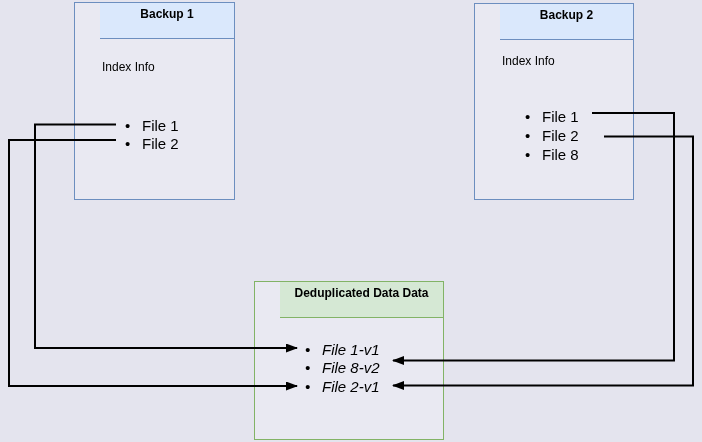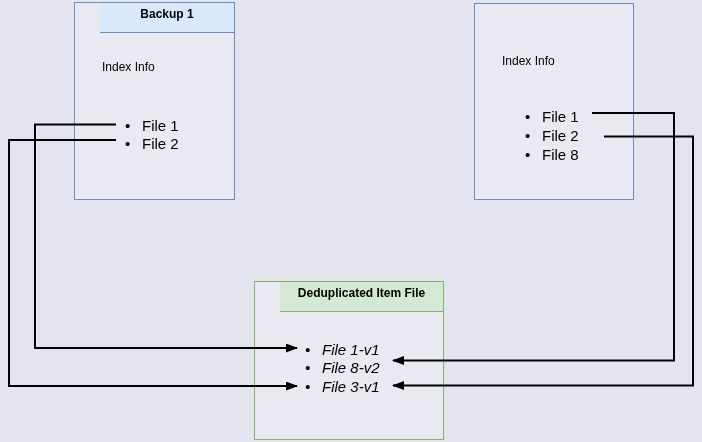--- a/index.html
+++ b/index.html
@@ -17,21 +17,21 @@
     color: var(--text, #000000);
   }
   .box {
     position: absolute;
     background: var(--box-body, #e9e9f2);
     box-sizing: border-box;
   }
   .box.blue  { border: 1px solid var(--blue-border, #6c8ebf); }
   .box.green { border: 1px solid var(--green-border, #82b366); }
   .box-header {
-    height: 30px;
+    height: 36px;
     line-height: 22px;
     text-align: center;
     font-weight: bold;
     font-size: 12px;
     box-sizing: border-box;
     margin-left: 25px;
   }
   .blue .box-header {
     background: var(--blue-fill, #dae8fc);
     border-bottom: 1px solid var(--blue-border, #6c8ebf);
@@ -99,34 +99,35 @@
   <div class="box blue" id="backup1-box">
     <div class="box-header">Backup 1</div>
     <div class="subtitle">Index Info</div>
     <ul class="file-list">
       <li>File 1</li>
       <li>File 2</li>
     </ul>
   </div>
 
   <div class="box blue" id="backup2-box">
+    <div class="box-header">Backup 2</div>
     <div class="subtitle">Index Info</div>
     <ul class="file-list">
       <li>File 1</li>
       <li>File 2</li>
       <li>File 8</li>
     </ul>
   </div>
 
   <div class="box green" id="dedup-box">
-    <div class="box-header">Deduplicated Item File</div>
+    <div class="box-header">Deduplicated Data Data</div>
     <ul class="file-list">
       <li>File 1-v1</li>
       <li>File 8-v2</li>
-      <li>File 3-v1</li>
+      <li>File 2-v1</li>
     </ul>
   </div>
 
   <svg class="arrow-layer" id="arrows-svg" width="702" height="442" viewBox="0 0 702 442">
     <defs>
       <marker id="arrowhead" viewBox="0 0 12 9" refX="11" refY="4.5" markerWidth="12" markerHeight="9" orient="auto" markerUnits="userSpaceOnUse">
         <path d="M0,0 L12,4.5 L0,9 Z" fill="#000000"></path>
       </marker>
     </defs>
   <path d="M116,124.5 L35,124.5 L35,348 L297,348" class="arrow" marker-end="url(#arrowhead)"></path>

